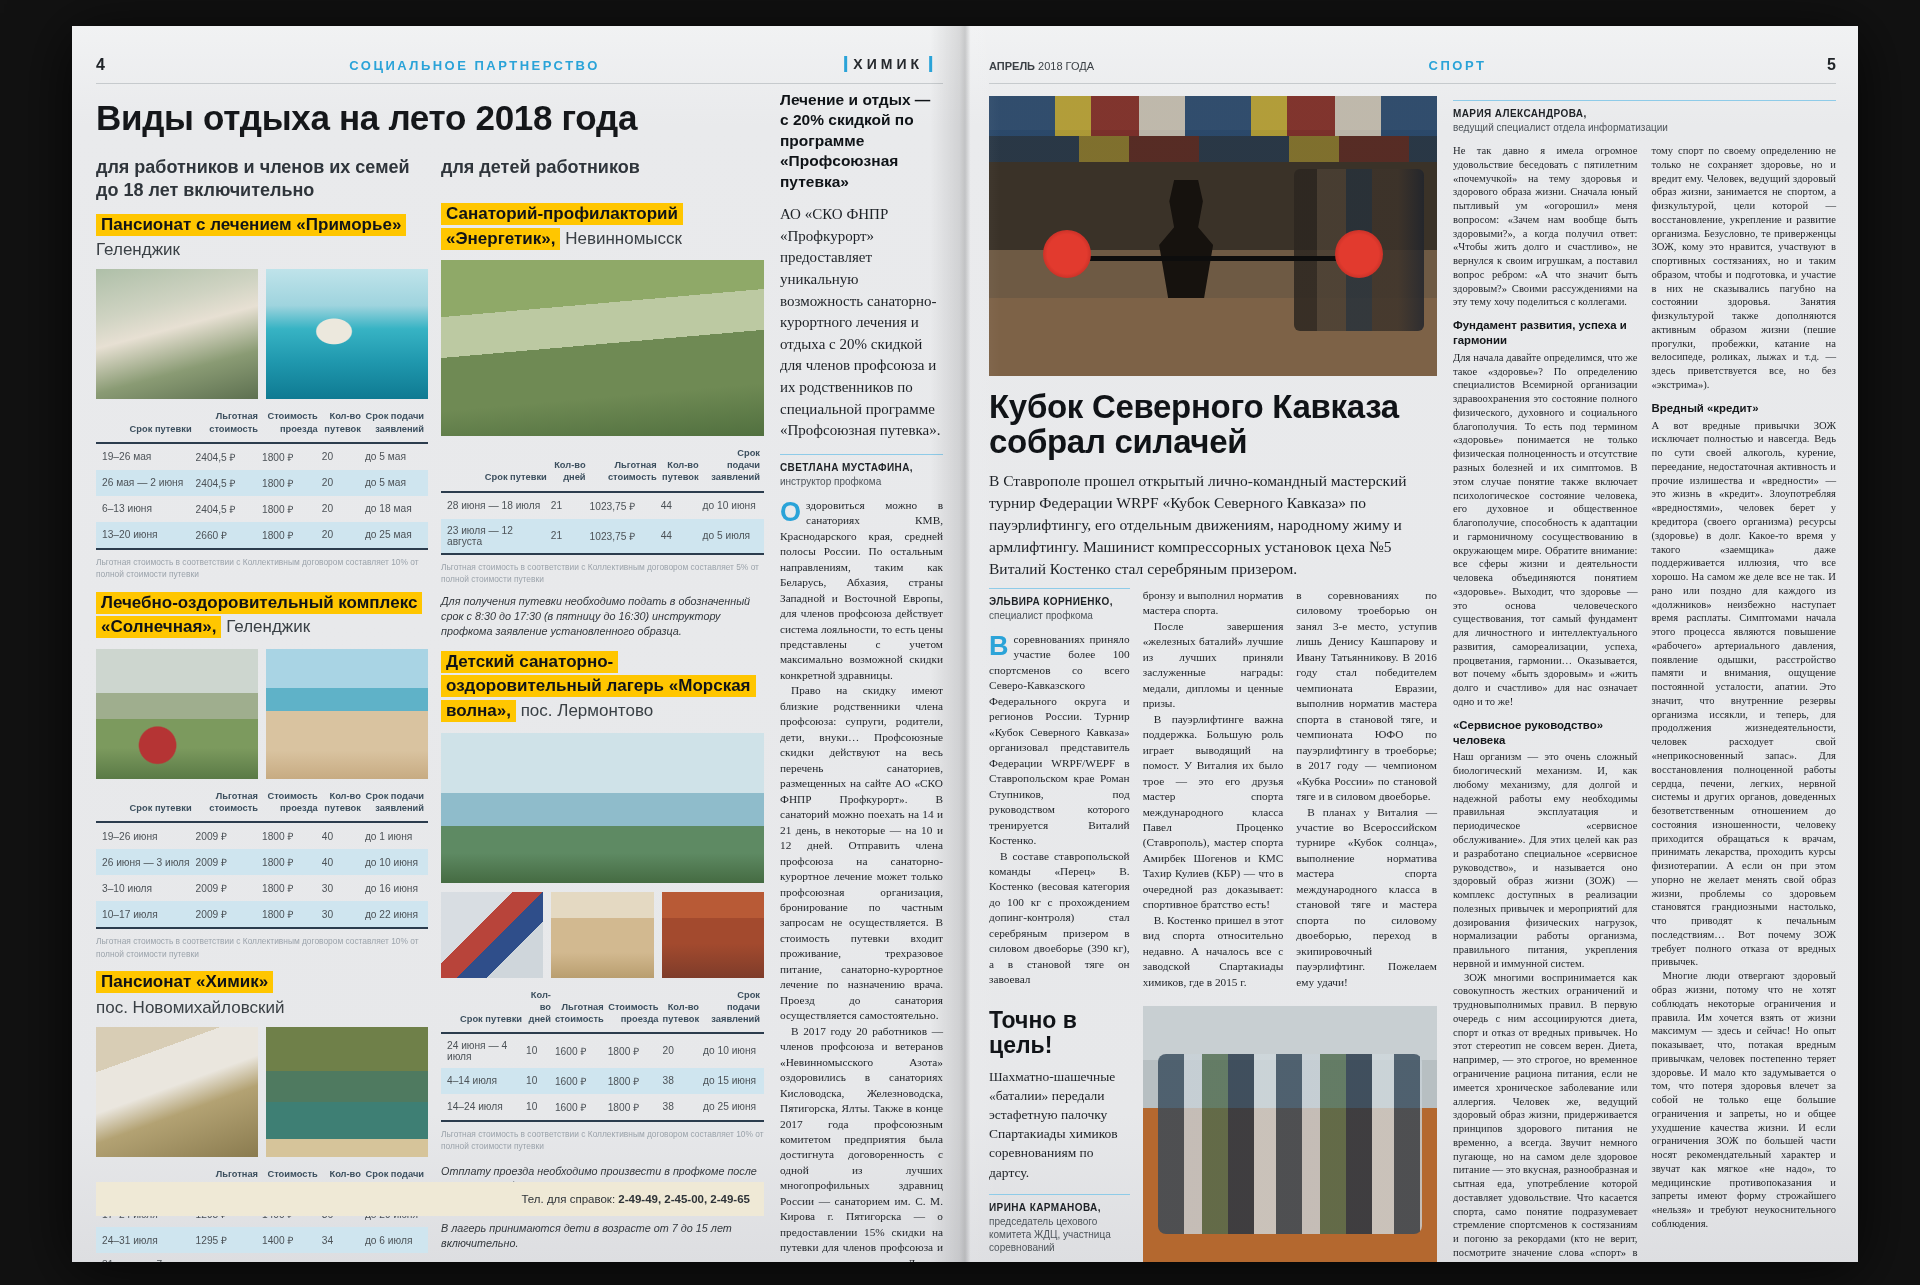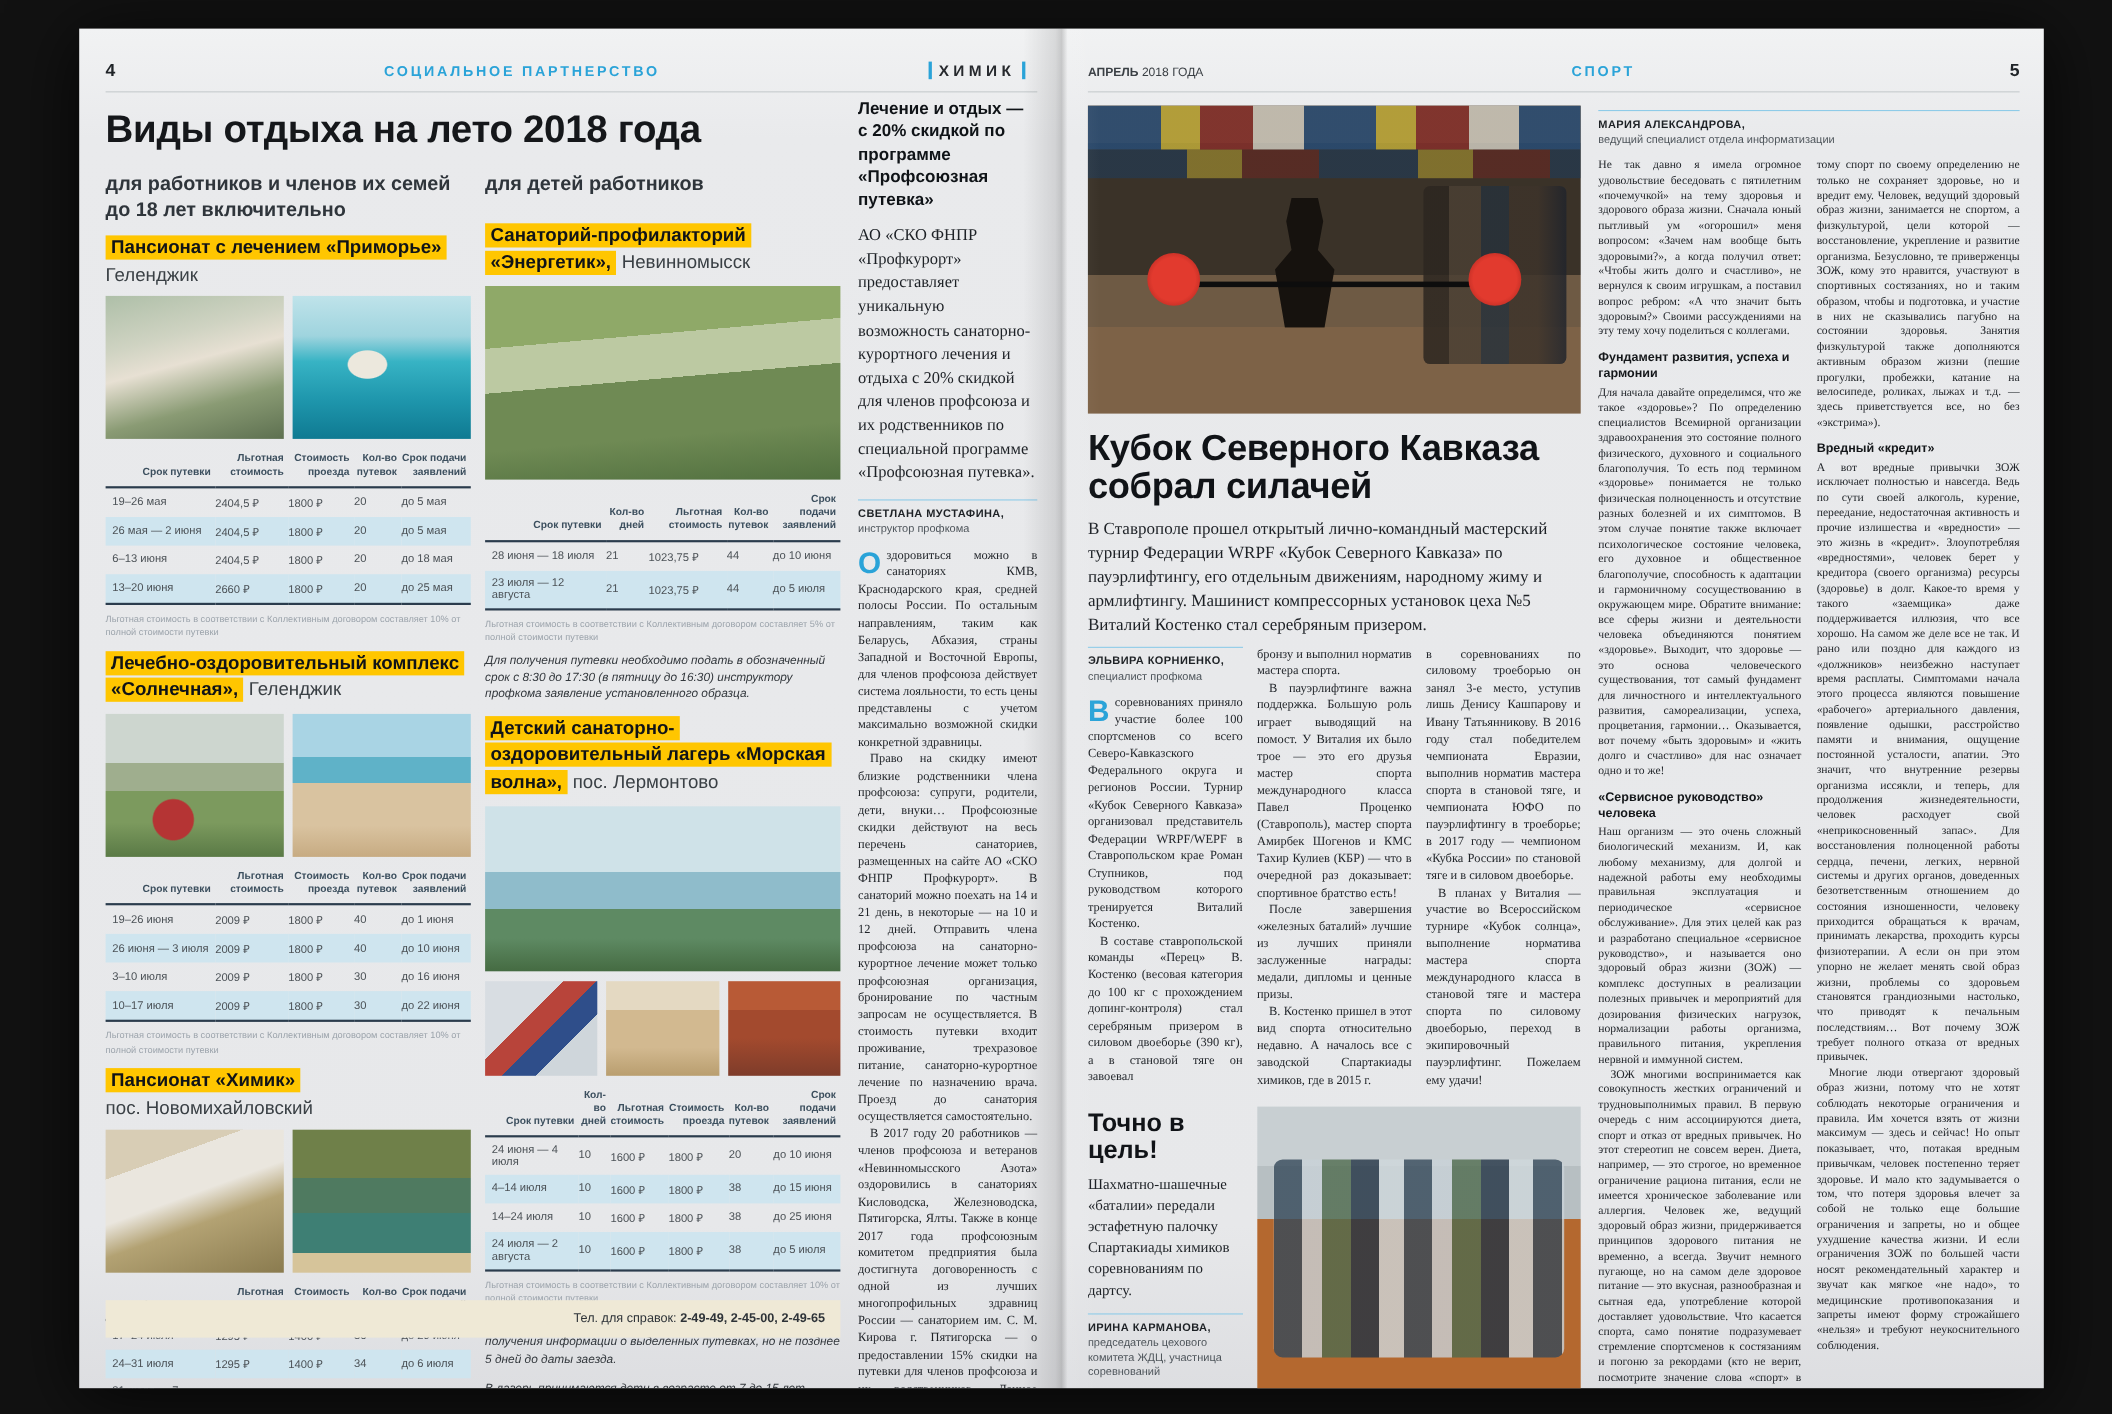--- a/index.html
+++ b/index.html
@@ -337,28 +337,20 @@
                       <td>до 15 июня</td>
                     </tr>
                     <tr>
                       <td>14–24 июля</td>
                       <td>10</td>
                       <td>1600 ₽</td>
                       <td>1800 ₽</td>
                       <td>38</td>
                       <td>до 25 июня</td>
                     </tr>
-                    <tr>
-                      <td>24 июля — 2 августа</td>
-                      <td>10</td>
-                      <td>1600 ₽</td>
-                      <td>1800 ₽</td>
-                      <td>38</td>
-                      <td>до 5 июля</td>
-                    </tr>
                   </tbody>
                 </table>
               <div class="fn">Льготная стоимость в соответствии с Коллективным договором составляет 10% от полной стоимости путевки</div>
               <div class="note">
                   <p>Отплату проезда необходимо произвести в профкоме после получения информации о выделенных путевках, но не позднее 5 дней до даты заезда.</p>
                   <p>В лагерь принимаются дети в возрасте от 7 до 15 лет включительно.</p>
                 </div>
 
             </div>
           </div>
@@ -413,22 +405,22 @@
               <div class="by-role">специалист профкома</div>
             </div>
             <div class="serif dropcap">
                 <p>В соревнованиях приняло участие более 100 спортсменов со всего Северо-Кавказского Федерального округа и регионов России. Турнир «Кубок Северного Кавказа» организовал представитель Федерации WRPF/WEPF в Ставропольском крае Роман Ступников, под руководством которого тренируется Виталий Костенко.</p>
                 <p>В составе ставропольской команды «Перец» В. Костенко (весовая категория до 100 кг с прохождением допинг-контроля) стал серебряным призером в силовом двоеборье (390 кг), а в становой тяге он завоевал</p>
               </div>
           </div>
           <div>
             <div class="serif">
                 <p>бронзу и выполнил норматив мастера спорта.</p>
+                <p>После завершения «железных баталий» лучшие из лучших приняли заслуженные награды: медали, дипломы и ценные призы.</p>
                 <p>В пауэрлифтинге важна поддержка. Большую роль играет выводящий на помост. У Виталия их было трое — это его друзья мастер спорта международного класса Павел Проценко (Ставрополь), мастер спорта Амирбек Шогенов и КМС Тахир Кулиев (КБР) — что в очередной раз доказывает: спортивное братство есть!</p>
-                <p>После завершения «железных баталий» лучшие из лучших приняли заслуженные награды: медали, дипломы и ценные призы.</p>
                 <p>В. Костенко пришел в этот вид спорта относительно недавно. А началось все с заводской Спартакиады химиков, где в 2015 г.</p>
               </div>
           </div>
           <div>
             <div class="serif">
                 <p>в соревнованиях по силовому троеборью он занял 3-е место, уступив лишь Денису Кашпарову и Ивану Татьянникову. В 2016 году стал победителем чемпионата Евразии, выполнив норматив мастера спорта в становой тяге, и чемпионата ЮФО по пауэрлифтингу в троеборье; в 2017 году — чемпионом «Кубка России» по становой тяге и в силовом двоеборье.</p>
                 <p>В планах у Виталия — участие во Всероссийском турнире «Кубок солнца», выполнение норматива мастера спорта международного класса в становой тяге и мастера спорта по силовому двоеборью, переход в экипировочный пауэрлифтинг. Пожелаем ему удачи!</p>
               </div>
           </div>
         </div>

